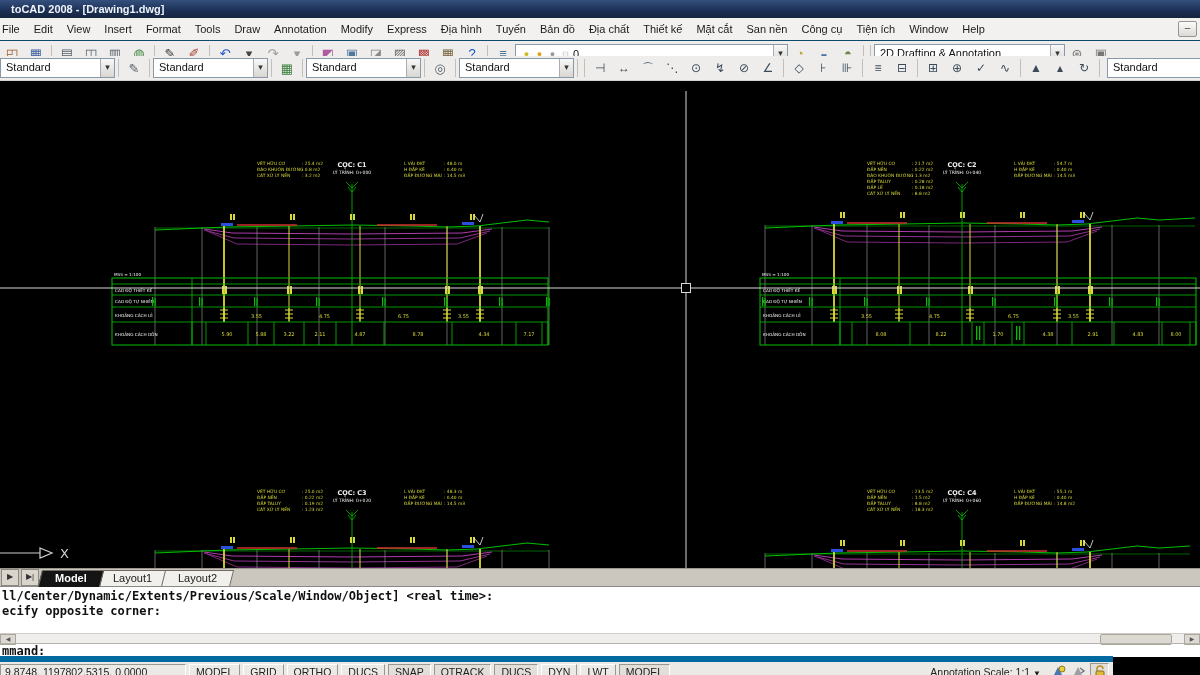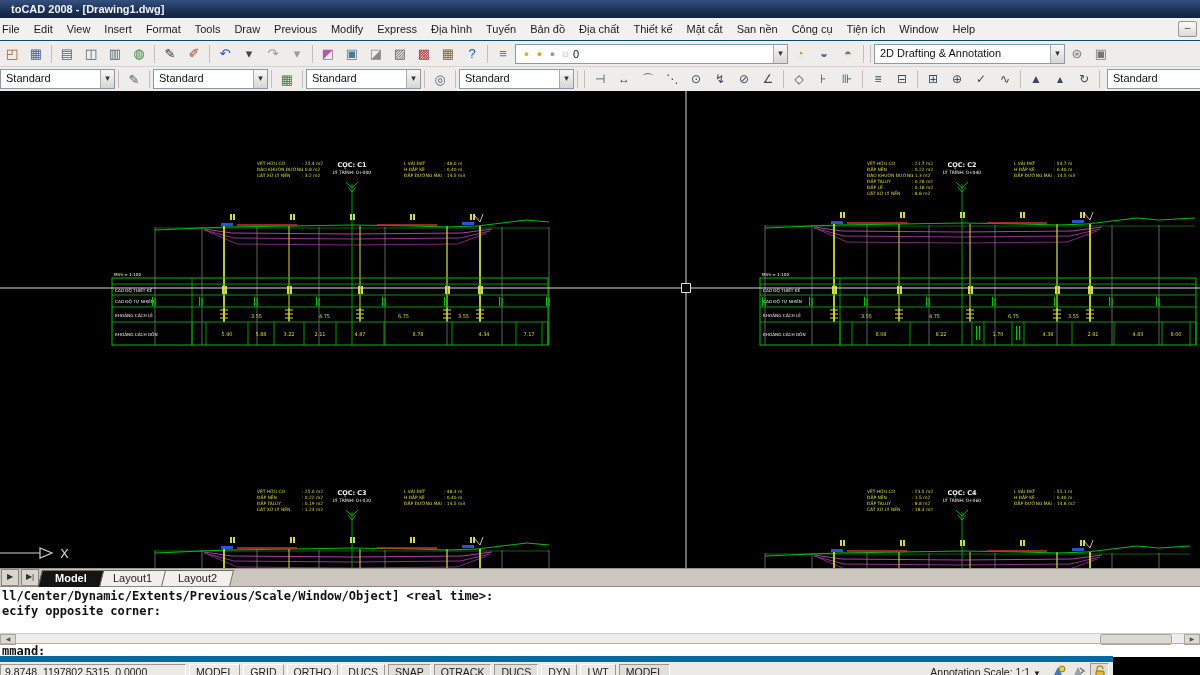--- a/index.html
+++ b/index.html
@@ -14,21 +14,21 @@
   #menubar{position:absolute;left:0;top:18px;width:1200px;height:22px;background:#f2f1ef;
     border-bottom:3px solid #0c4a6e;display:flex;align-items:center;font-size:11px;color:#1a1a1a;}
   .mi{padding:0 7px;line-height:21px;white-space:nowrap;cursor:default;}
   .mi:first-child{margin-left:-5px;}
   #menu-min{margin-left:auto;margin-right:3px;width:17px;height:14px;background:linear-gradient(#fcfcfc,#dcdad5);
     border:1px solid #9a968e;border-radius:2px;font-size:10px;line-height:12px;text-align:center;color:#444;}
   
   .tbar{position:absolute;left:0;width:1200px;background:#eeedeb;border-bottom:1px solid #d5d3cf;
     display:flex;align-items:center;overflow:hidden;}
   #tb1{top:41px;height:25px;}
-  #tb2{top:67px;height:24px;}
+  #tb2{top:56px;height:24px;}
   .tbtn{width:20px;height:20px;margin:0 1px;display:flex;align-items:center;justify-content:center;
     font-size:13px;border:1px solid transparent;border-radius:2px;flex:none;}
   .tsep{width:1px;height:18px;background:#c3c0ba;margin:0 3px;flex:none;}
   .combo{position:relative;height:18px;background:#fff;border:1px solid #8a99a8;font-size:11px;
     color:#111;line-height:16px;padding:0 16px 0 5px;flex:none;white-space:nowrap;overflow:hidden;}
   .combo::after{content:"▾";position:absolute;right:0;top:0;bottom:0;width:13px;text-align:center;
     font-size:9px;line-height:16px;color:#333;background:linear-gradient(#f8f8f8,#d8d6d1);border-left:1px solid #aab;}
   .lic{width:11px;height:11px;margin-right:2px;display:inline-flex;align-items:center;justify-content:center;
     font-size:9px;flex:none;}
   #layer-combo{display:flex;align-items:center;width:250px;}
@@ -83,21 +83,21 @@
 
   <div id="menubar">
 
     <div class="mi">File</div>
       <div class="mi">Edit</div>
       <div class="mi">View</div>
       <div class="mi">Insert</div>
       <div class="mi">Format</div>
       <div class="mi">Tools</div>
       <div class="mi">Draw</div>
-      <div class="mi">Previous</div>
+      <div class="mi">Annotation</div>
       <div class="mi">Modify</div>
       <div class="mi">Express</div>
       <div class="mi">Địa hình</div>
       <div class="mi">Tuyến</div>
       <div class="mi">Bản đồ</div>
       <div class="mi">Địa chất</div>
       <div class="mi">Thiết kế</div>
       <div class="mi">Mặt cắt</div>
       <div class="mi">San nền</div>
       <div class="mi">Công cụ</div>

